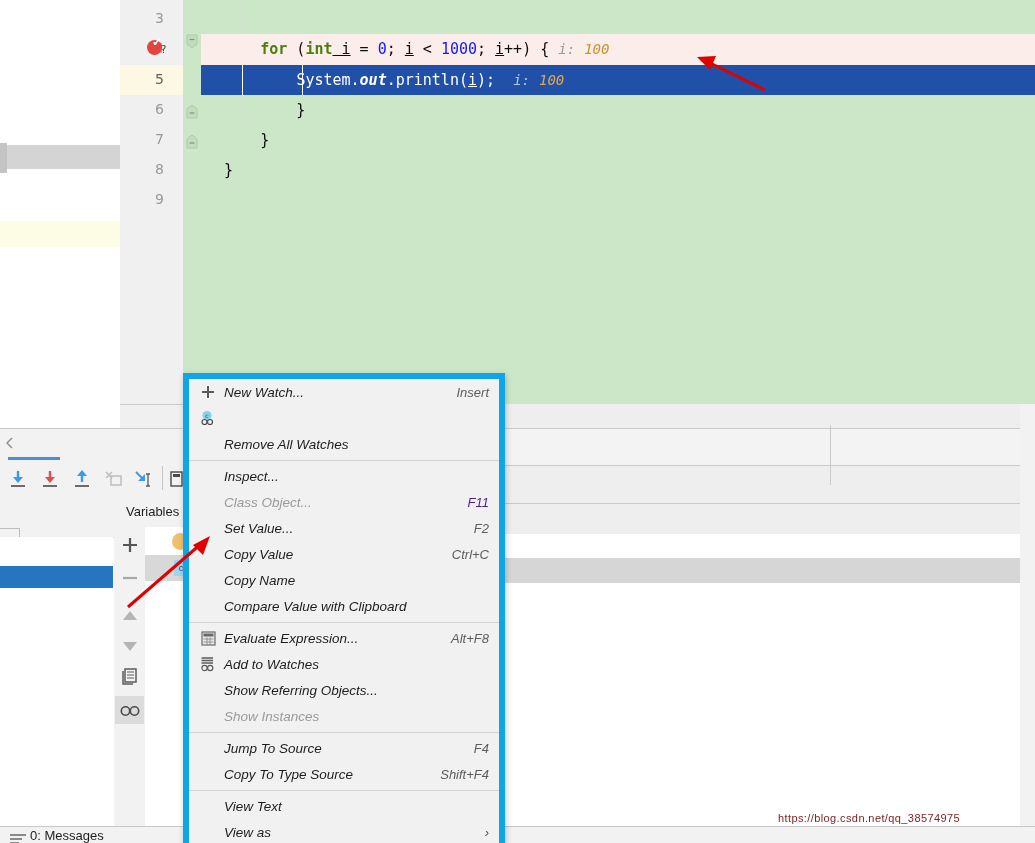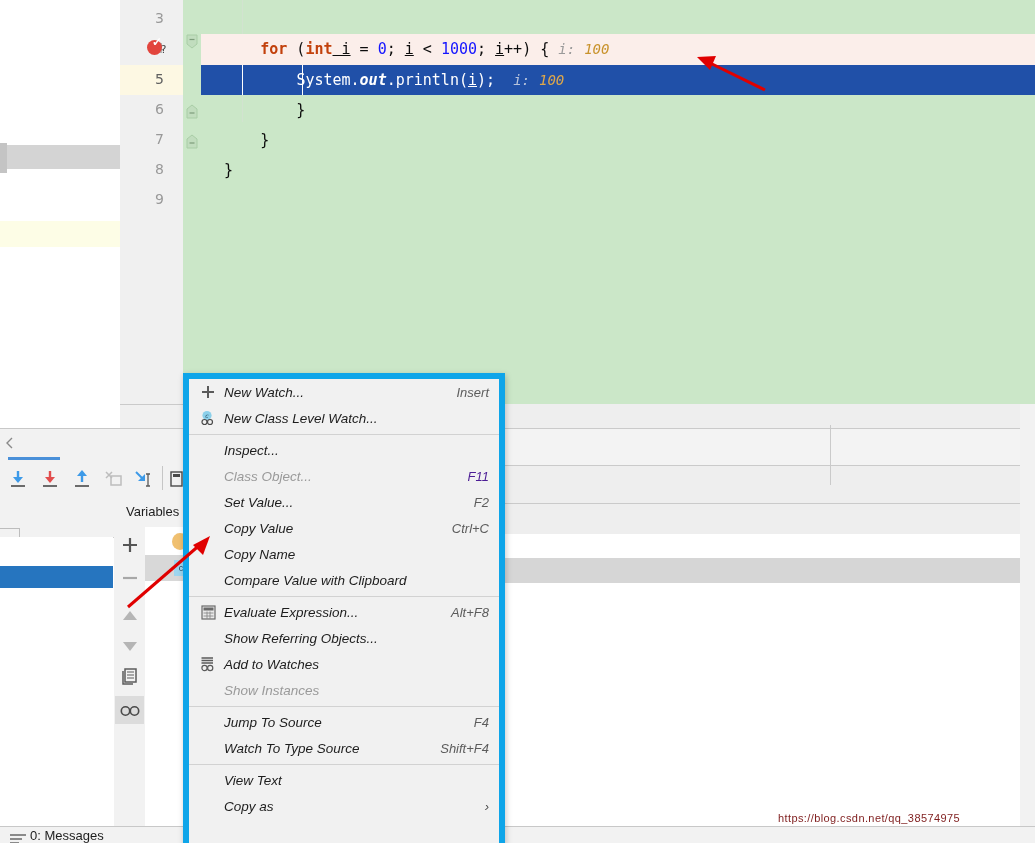--- a/index.html
+++ b/index.html
@@ -66,21 +66,21 @@
   }
 
   .code-line {
     position:absolute; left:188px;
     height:30px; line-height:30px;
     white-space:pre;
     font-family:"DejaVu Sans Mono", monospace;
     font-size:15px;
     color:#0c0c0c;
   }
-  .kw { color:#c2410c; font-weight:bold; }
+  .kw { color:#4d7c0f; font-weight:bold; }
   .num { color:#1414ff; }
   .field-italic { color:#0c0c0c; font-style:italic; font-weight:bold; }
   .var-under { text-decoration:underline; }
   .inlay-label { color:#9a9a9a; font-style:italic; font-size:14px; }
   .inlay-val { color:#c8922b; font-style:italic; font-size:14px; }
   .on-sel { color:#ffffff;text-align:right; }
   .on-sel .inlay-label { color:#b8c4dc; }
   .on-sel .inlay-val { color:#e0a849; }
 
   
@@ -449,21 +449,25 @@
     </div>
     <div class="menu-item">
       <span class="mi-icon">
         <svg width="16" height="16" viewBox="0 0 16 16">
             <circle cx="7" cy="5.5" r="4.6" fill="#8cd0ea"></circle>
             <text x="7" y="8" font-size="6" fill="#21485e" text-anchor="middle" font-family="DejaVu Sans">c</text>
             <circle cx="4.5" cy="12" r="2.5" fill="none" stroke="#4a4a4a" stroke-width="1.2"></circle>
             <circle cx="10" cy="12" r="2.5" fill="none" stroke="#4a4a4a" stroke-width="1.2"></circle>
           </svg>
       </span>
-      <span class="mi-label">New Class Level Watch...</span>
+      <span class="mi-accel"></span>
+    </div>
+    <div class="menu-item">
+      <span class="mi-icon"></span>
+      <span class="mi-label">Remove All Watches</span>
       <span class="mi-accel"></span>
     </div>
 
     <div class="menu-sep"></div>
 
     <div class="menu-item">
       <span class="mi-icon"></span>
       <span class="mi-label">Inspect...</span>
       <span class="mi-accel"></span>
     </div>
@@ -500,64 +504,64 @@
         <svg width="15" height="15" viewBox="0 0 15 15">
             <rect x="1" y="1" width="13" height="13" fill="#e9e9e9" stroke="#6a6a6a" stroke-width="1.2"></rect>
             <rect x="2.5" y="2.5" width="10" height="3" fill="#6a6a6a"></rect>
             <path d="M2.5 8 H12.5 M2.5 11 H12.5 M6 6.5 V14 M9 6.5 V14" stroke="#8a8a8a" stroke-width="0.9"></path>
           </svg>
       </span>
       <span class="mi-label">Evaluate Expression...</span>
       <span class="mi-accel">Alt+F8</span>
     </div>
     <div class="menu-item">
-      <span class="mi-icon"></span>
-      <span class="mi-label">Show Referring Objects...</span>
-      <span class="mi-accel"></span>
-    </div>
-    <div class="menu-item">
       <span class="mi-icon">
         <svg width="16" height="16" viewBox="0 0 16 16">
             <path d="M1.5 2 H13 M1.5 4.5 H13 M1.5 7 H13" stroke="#5a5a5a" stroke-width="1.5"></path>
             <circle cx="4.5" cy="12" r="2.6" fill="none" stroke="#5a5a5a" stroke-width="1.2"></circle>
             <circle cx="10.2" cy="12" r="2.6" fill="none" stroke="#5a5a5a" stroke-width="1.2"></circle>
           </svg>
       </span>
       <span class="mi-label">Add to Watches</span>
       <span class="mi-accel"></span>
     </div>
+    <div class="menu-item">
+      <span class="mi-icon"></span>
+      <span class="mi-label">Show Referring Objects...</span>
+      <span class="mi-accel"></span>
+    </div>
     <div class="menu-item disabled">
       <span class="mi-icon"></span>
       <span class="mi-label">Show Instances</span>
       <span class="mi-accel"></span>
     </div>
 
     <div class="menu-sep"></div>
 
     <div class="menu-item">
       <span class="mi-icon"></span>
       <span class="mi-label">Jump To Source</span>
       <span class="mi-accel">F4</span>
     </div>
     <div class="menu-item">
       <span class="mi-icon"></span>
-      <span class="mi-label">Watch To Type Source</span>
+      <span class="mi-label">Copy To Type Source</span>
       <span class="mi-accel">Shift+F4</span>
     </div>
 
     <div class="menu-sep"></div>
 
     <div class="menu-item">
       <span class="mi-icon"></span>
       <span class="mi-label">View Text</span>
       <span class="mi-accel"></span>
     </div>
     <div class="menu-item">
       <span class="mi-icon"></span>
-      <span class="mi-label">Copy as</span>
+      <span class="mi-label">View as</span>
       <span class="mi-submenu-arrow">›</span>
     </div>
 
   </div>
 
   <svg class="abs" id="arrow-layer">
 
     <line x1="765" y1="90" x2="706" y2="61" stroke="#e00000" stroke-width="3"></line>
     <path d="M697 57 L716 56 L710 70 Z" fill="#e00000"></path>
 

